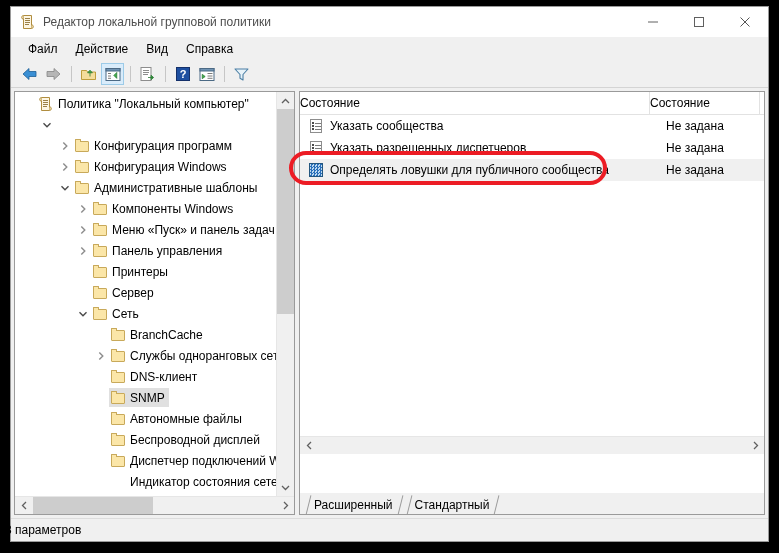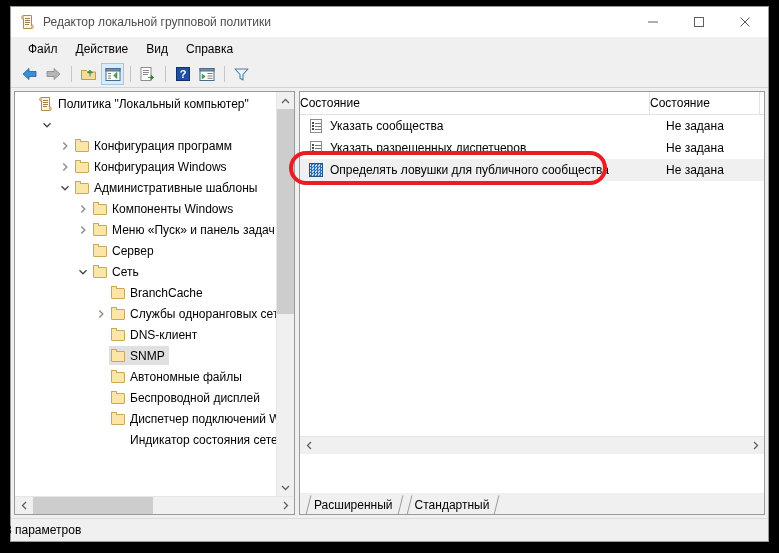--- a/index.html
+++ b/index.html
@@ -557,20 +557,44 @@
                   <span class="chev">
                     <svg width="10" height="10" viewBox="0 0 10 10">
                       <path fill="none" stroke="#8d8d8d" stroke-width="1.4" d="M3.3 1.5L6.8 5 3.3 8.5"></path>
                     </svg>
                   </span>
                   <span class="twrap">
                     <span class="ico">
                       <span class="folder"></span>
                     </span>
                     <span class="tlabel">Меню «Пуск» и панель задач</span>
+                  </span>
+                </div>
+                <div class="tnode">
+                  <span style="flex: 0 0 60px;"></span>
+                  <span class="chev">
+                    <svg width="10" height="10" viewBox="0 0 10 10">
+                      <path fill="none" stroke="#8d8d8d" stroke-width="1.4" d="M3.3 1.5L6.8 5 3.3 8.5"></path>
+                    </svg>
+                  </span>
+                  <span class="twrap">
+                    <span class="ico">
+                      <span class="folder"></span>
+                    </span>
+                    <span class="tlabel">Панель управления</span>
+                  </span>
+                </div>
+                <div class="tnode">
+                  <span style="flex: 0 0 60px;"></span>
+                  <span class="chev"></span>
+                  <span class="twrap">
+                    <span class="ico">
+                      <span class="folder"></span>
+                    </span>
+                    <span class="tlabel">Принтеры</span>
                   </span>
                 </div>
                 <div class="tnode">
                   <span style="flex: 0 0 60px;"></span>
                   <span class="chev"></span>
                   <span class="twrap">
                     <span class="ico">
                       <span class="folder"></span>
                     </span>
                     <span class="tlabel">Сервер</span>

